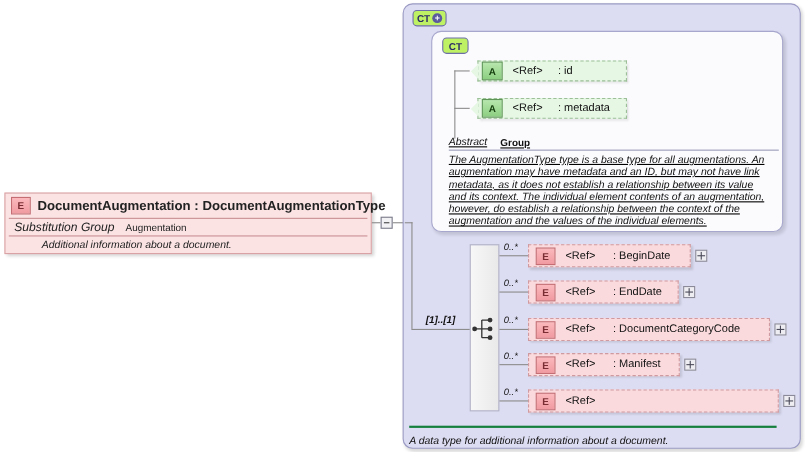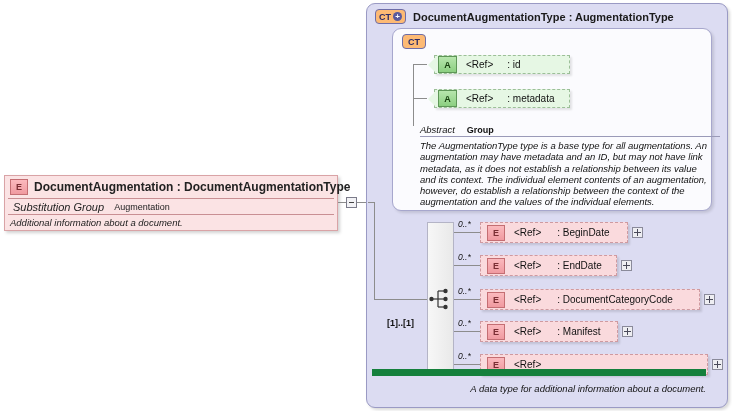--- a/index.html
+++ b/index.html
@@ -39,21 +39,21 @@
   #left-element-box .row2{
     height:17px;border-top:1px solid #c98f93;border-bottom:1px solid #c98f93;
     display:flex;align-items:center;padding:0 5px;box-sizing:border-box;gap:10px;
     margin:0 3px;
   }
   .lbl-italic{font-size:11px;font-style:italic;color:#222;white-space:nowrap;}
   .val-bold{font-size:9px;color:#222;white-space:nowrap;}
   #left-element-box .row3{
     height:15px;display:flex;align-items:center;padding:0 5px;box-sizing:border-box;
   }
-  .doc-italic{font-size:9.5px;font-style:italic;color:#222;white-space:nowrap;}
+  .doc-italic{font-size:9.5px;font-style:italic;color:#222;white-space:nowrap;margin-left:28px;}
 
   
   #conn-left-line{left:338px;top:202px;width:8px;height:1px;background:#8c8c8c;}
   #conn-toggle{
     left:346px;top:197px;width:11px;height:11px;
     background:#f2f2f5;border:1px solid #7b7b8a;box-sizing:border-box;
   }
   #conn-toggle i{position:absolute;left:2px;top:4px;width:5px;height:1px;background:#444;}
   #conn-right-line{left:357px;top:202px;width:11px;height:1px;background:#8c8c8c;}
 
@@ -65,21 +65,21 @@
     border-radius:9px;
     box-sizing:border-box;
     box-shadow:2px 2px 3px rgba(0,0,0,.15);
   }
   #outer-header{
     position:absolute;left:8px;top:5px;
     display:flex;align-items:center;gap:7px;
   }
   .badge-CT{
     height:15px;min-width:24px;
-    background:#fdba74;border:1px solid #6d6da8;border-radius:4px;
+    background:#bef264;border:1px solid #6d6da8;border-radius:4px;
     color:#2b2b66;font-size:9px;font-weight:bold;
     display:flex;align-items:center;justify-content:center;gap:2px;
     padding:0 3px;box-sizing:border-box;
   }
   .plus-circ{
     width:9px;height:9px;border-radius:50%;
     background:#5a5a9c;color:#fff;font-size:8px;line-height:8px;
     display:flex;align-items:center;justify-content:center;font-weight:bold;
   }
   .panel-title{font-size:11px;font-weight:bold;color:#1b1b1b;white-space:nowrap;}
@@ -119,42 +119,42 @@
   .attr-arrow{
     position:absolute;left:-7px;top:2px;width:0;height:0;
     border-top:7px solid transparent;border-bottom:7px solid transparent;
     border-right:7px solid #e6f7e4;
   }
 
   
   .wire{position:absolute;background:#8c8c8c;}
 
   
-  #abstract-block{position:absolute;left:27px;top:95px;width:300px;}
+  #abstract-block{position:absolute;left:15px;top:95px;width:300px;text-decoration:underline;}
   #abstract-row{
     display:flex;align-items:center;gap:12px;
     border-bottom:1px solid #9a9ab8;padding-bottom:1px;
   }
   .abs-lbl{font-size:9.5px;font-style:italic;color:#111;}
   .abs-val{font-size:9px;font-weight:bold;color:#111;}
   #abstract-doc{
     margin-top:3px;font-size:9.5px;font-style:italic;color:#111;
     line-height:11.3px;width:290px;
   }
 
   
   #compositor-box{
     left:427px;top:222px;width:27px;height:152px;
     background:linear-gradient(90deg,#f7f7f7,#e9e9e9);
     border:1px solid #b4b4c6;box-sizing:border-box;
   }
   #compositor-icon{left:429px;top:288px;width:23px;height:22px;}
   .occ-range{
     position:absolute;left:387px;top:286px;
-    font-size:9px;font-weight:bold;color:#111;white-space:nowrap;margin-top:32px;
+    font-size:9px;font-style:italic;font-weight:bold;color:#111;white-space:nowrap;
   }
 
   
   .el-row{
     position:absolute;height:21px;
     background:#fadadd;
     border:1px dashed #cf9aa0;
     box-sizing:border-box;
     display:flex;align-items:center;
     box-shadow:2px 2px 2px rgba(0,0,0,.12);
@@ -167,22 +167,22 @@
   }
   .expand{
     position:absolute;width:11px;height:11px;
     background:#eeeef2;border:1px solid #8a8a9a;box-sizing:border-box;
   }
   .expand::before{content:"";position:absolute;left:4px;top:1px;width:1px;height:7px;background:#4a4a5a;}
   .expand::after{content:"";position:absolute;left:1px;top:4px;width:7px;height:1px;background:#4a4a5a;}
 
   
   #panel-footer{
-    position:absolute;left:372px;top:369px;width:334px;
-    border-top:7px solid #15803d;padding-top:2px;text-align:right;
+    position:absolute;left:372px;top:387px;width:334px;
+    border-top:2px solid #15803d;padding-top:2px;
   }
   #panel-footer span{font-size:9.5px;font-style:italic;color:#111;}
 </style>
 </head>
 <body>
 
 <div class="abs" id="left-element-box">
   <div class="hdr">
     <span class="badge-E">E</span>
     <span class="title">DocumentAugmentation : DocumentAugmentationType</span>
@@ -201,21 +201,20 @@
     <i></i>
   </div>
 <div class="abs" id="conn-right-line"></div>
 
 <div class="abs" id="outer-panel">
   <div id="outer-header">
     <span class="badge-CT">
       <span>CT</span>
       <span class="plus-circ">+</span>
     </span>
-    <span class="panel-title">DocumentAugmentationType : AugmentationType</span>
   </div>
 </div>
 
 <div class="abs" id="inner-panel">
   <div id="inner-header">
     <span class="badge-CT">
       <span>CT</span>
     </span>
   </div>
 

